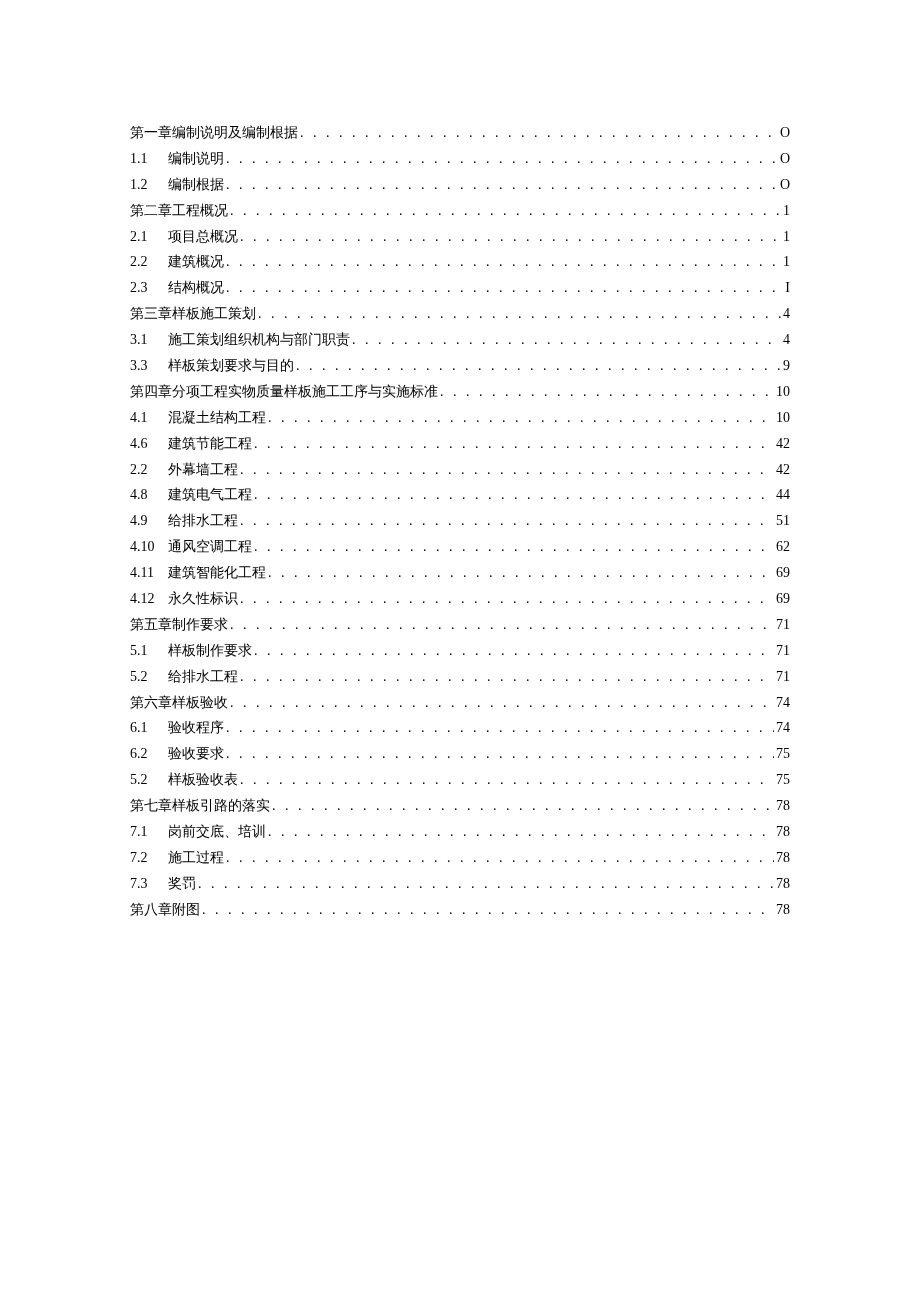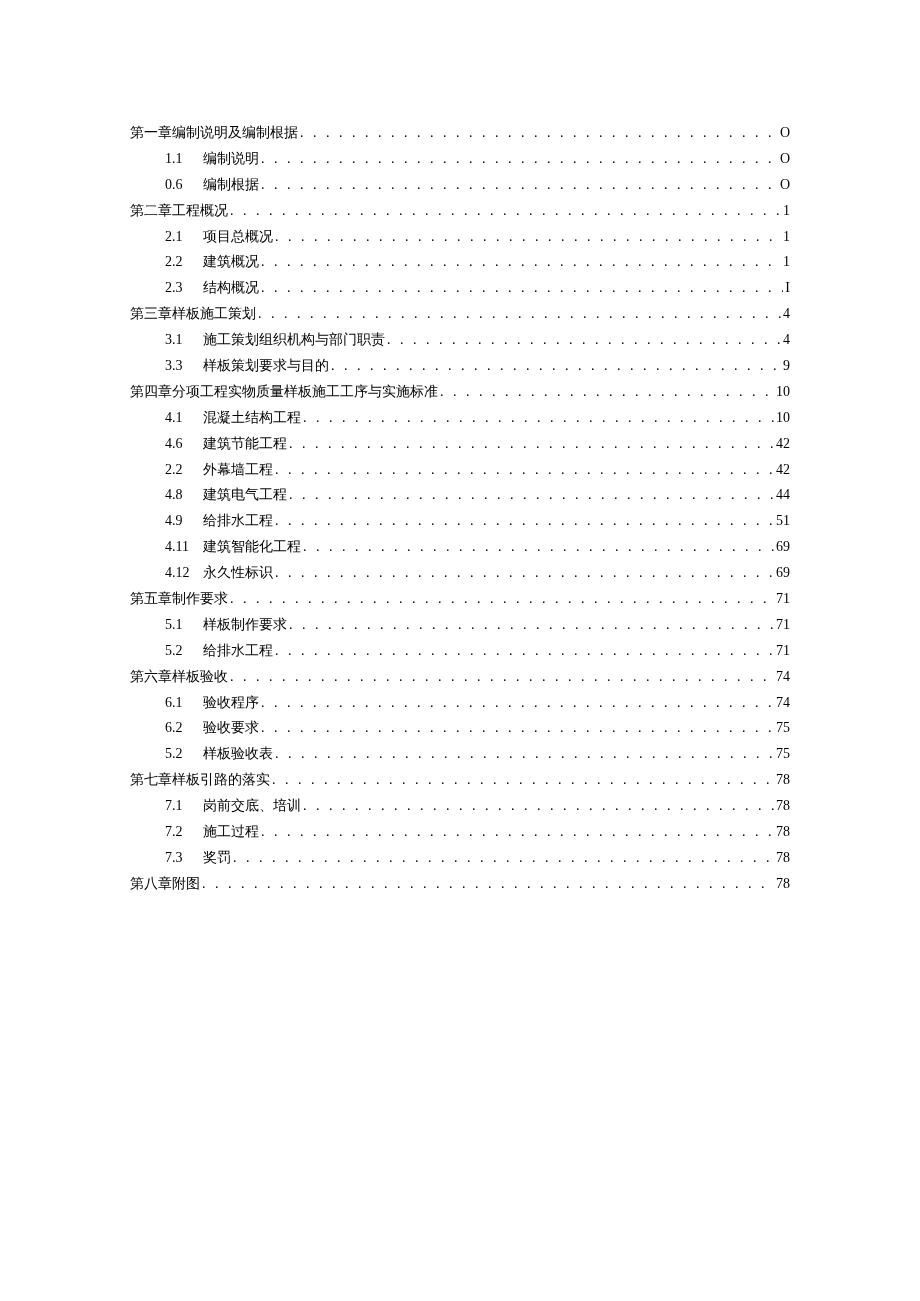--- a/index.html
+++ b/index.html
@@ -19,21 +19,20 @@
     }
     .toc-entry {
       display: flex;
       align-items: flex-end;
       white-space: nowrap;
     }
     .toc-entry.level-1 {
       margin-left: 0;
     }
     .toc-entry.level-2 {
-      margin-left: 35px;
     }
     .toc-num {
       display: inline-block;
     }
     .toc-entry.level-2 .toc-num {
       min-width: 38px;
     }
     .toc-text {
       letter-spacing: 0;
     }
@@ -61,21 +60,21 @@
       <span class="toc-dots"></span>
       <span class="toc-page"> O</span>
     </div>
     <div class="toc-entry level-2">
       <span class="toc-num">1.1</span>
       <span class="toc-text">编制说明</span>
       <span class="toc-dots"></span>
       <span class="toc-page"> O</span>
     </div>
     <div class="toc-entry level-2">
-      <span class="toc-num">0.6</span>
+      <span class="toc-num">1.2</span>
       <span class="toc-text">编制根据</span>
       <span class="toc-dots"></span>
       <span class="toc-page"> O</span>
     </div>
     <div class="toc-entry level-1">
       <span class="toc-text">第二章工程概况 </span>
       <span class="toc-dots"></span>
       <span class="toc-page"> 1</span>
     </div>
     <div class="toc-entry level-2">
@@ -140,20 +139,26 @@
       <span class="toc-num">4.8</span>
       <span class="toc-text">建筑电气工程</span>
       <span class="toc-dots"></span>
       <span class="toc-page"> 44</span>
     </div>
     <div class="toc-entry level-2">
       <span class="toc-num">4.9</span>
       <span class="toc-text">给排水工程</span>
       <span class="toc-dots"></span>
       <span class="toc-page"> 51</span>
+    </div>
+    <div class="toc-entry level-2">
+      <span class="toc-num">4.10</span>
+      <span class="toc-text">通风空调工程</span>
+      <span class="toc-dots"></span>
+      <span class="toc-page"> 62</span>
     </div>
     <div class="toc-entry level-2">
       <span class="toc-num">4.11</span>
       <span class="toc-text">建筑智能化工程</span>
       <span class="toc-dots"></span>
       <span class="toc-page"> 69</span>
     </div>
     <div class="toc-entry level-2">
       <span class="toc-num">4.12</span>
       <span class="toc-text">永久性标识</span>

